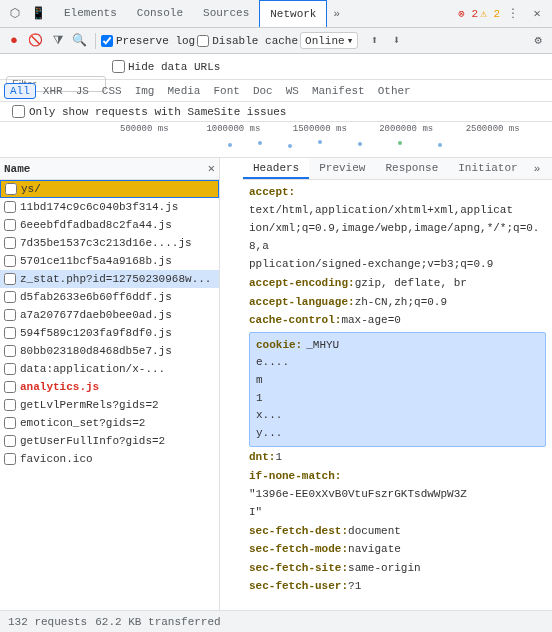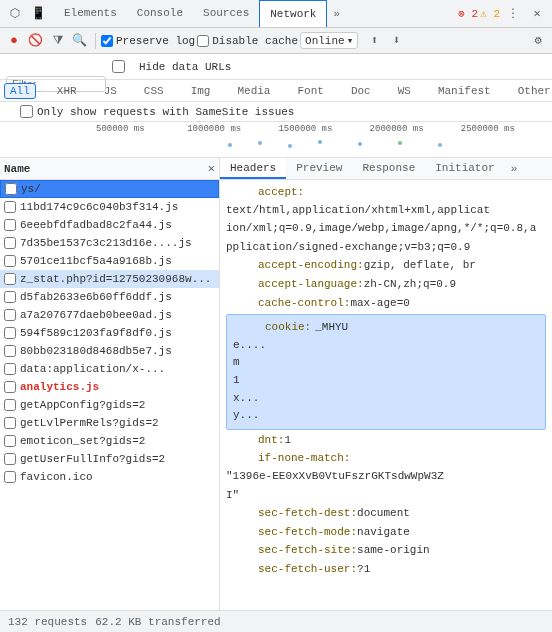--- a/index.html
+++ b/index.html
@@ -155,35 +155,35 @@
     .filter-input {
       border: none;
       outline: none;
       font-size: 11px;
       width: 80px;
       background: transparent;
     }
     .hide-data-urls {
       display: flex;
       align-items: center;
-      gap: 14px;
+      gap: 3px;
       font-size: 11px;
       color: #333;
       justify-content: center;
     }
 
     
     .type-filter {
       display: flex;
       align-items: center;
       height: 22px;
       background: #fff;
       border-bottom: 1px solid #e0e0e0;
       padding: 0 4px;
-      gap: 15px;
+      gap: 1px;
     }
     .type-btn {
       padding: 1px 5px;
       cursor: pointer;
       border-radius: 3px;
       font-size: 11px;
       color: #5f6368;
       border: 1px solid transparent;
     }
     .type-btn.active {
@@ -192,58 +192,59 @@
       border-color: #1a73e8;
     }
 
     
     .samesite-row {
       display: flex;
       align-items: center;
       height: 20px;
       background: #fff;
       border-bottom: 1px solid #e0e0e0;
-      padding: 0 20px;
+      padding: 0 12px;
       gap: 4px;
       font-size: 11px;
     }
 
     
     .timeline-bar {
       height: 36px;
       background: #fff;
       border-bottom: 1px solid #e0e0e0;
       display: flex;
       flex-direction: column;
       padding: 2px 0 0 0;
       overflow: hidden;
     }
     .timeline-labels {
       display: flex;
-      padding-left: 96px;
+      padding-left: 120px;
       gap: 0;
     }
     .timeline-label {
       font-size: 9px;
       color: #5f6368;
       flex: 1;
       text-align: left;
     }
     .timeline-dots {
       display: flex;
       padding-left: 220px;
       height: 18px;
       align-items: center;
       position: relative;
     }
 
     
     .main-area {
       display: flex;
       height: calc(632px - 28px - 26px - 26px - 22px - 20px - 36px - 22px);
+      gap: 23px;
     }
 
     
     .requests-panel {
       width: 220px;
       border-right: 1px solid #e0e0e0;
       display: flex;
       flex-direction: column;
       overflow: hidden;
     }
@@ -274,21 +275,21 @@
       display: flex;
       align-items: center;
       height: 18px;
       padding: 0 4px;
       cursor: pointer;
       border-bottom: 1px solid transparent;
       font-size: 11px;
       color: #333;
       gap: 4px;
     }
-    .req-item.selected { background: #3b82f6; }
+    .req-item.selected { background: #eab308; }
     .req-item.highlighted { background: #d2e3fc; }
     .req-item.red-text-bold { color: #d93025; font-weight: bold; }
     .req-checkbox {
       width: 12px;
       height: 12px;
       flex-shrink: 0;
     }
     .req-name {
       overflow: hidden;
       text-overflow: ellipsis;
@@ -340,23 +341,22 @@
       font-size: 11px;
       line-height: 1.6;
     }
     .header-line {
       display: flex;
       flex-wrap: wrap;
       margin-bottom: 1px;
     }
     .header-key {
       color: #6f5a00;
-      font-weight: 400;
+      font-weight: 700;
       white-space: nowrap;
-      margin-left: 32px;
     }
     .header-val {
       color: #333;
       word-break: break-all;
     }
 
     
     .cookie-box {
       background: #cfe2ff;
       border: 1px solid #90bfff;
@@ -551,24 +551,20 @@
       <div class="req-item">
         <input type="checkbox" class="req-checkbox" style="">
         <span class="req-name">data:application/x-...</span>
       </div>
 
       <div class="req-item red-text-bold">
         <input type="checkbox" class="req-checkbox" style="">
         <span class="req-name">analytics.js</span>
       </div>
 
-      <div class="req-item">
-        <input type="checkbox" class="req-checkbox" style="">
-        <span class="req-name">getAppConfig?gids=2</span>
-      </div>
 
 
       <div class="req-item">
         <input type="checkbox" class="req-checkbox" style="">
         <span class="req-name">getLvlPermRels?gids=2</span>
       </div>
 
       <div class="req-item">
         <input type="checkbox" class="req-checkbox" style="">
         <span class="req-name">emoticon_set?gids=2</span>

